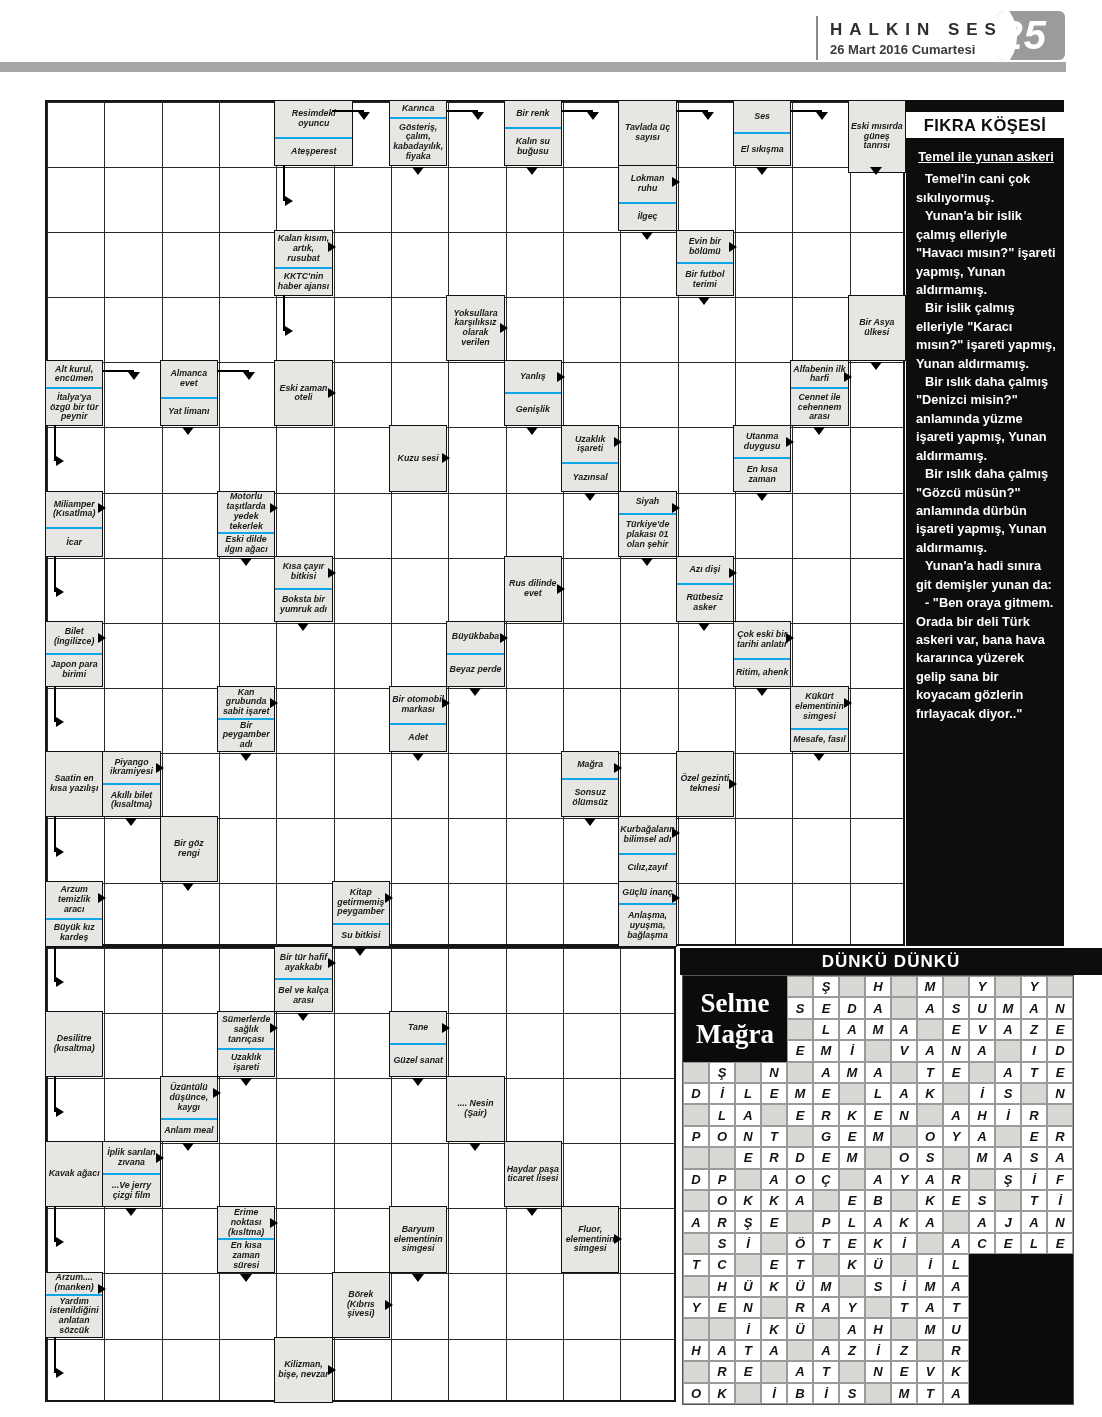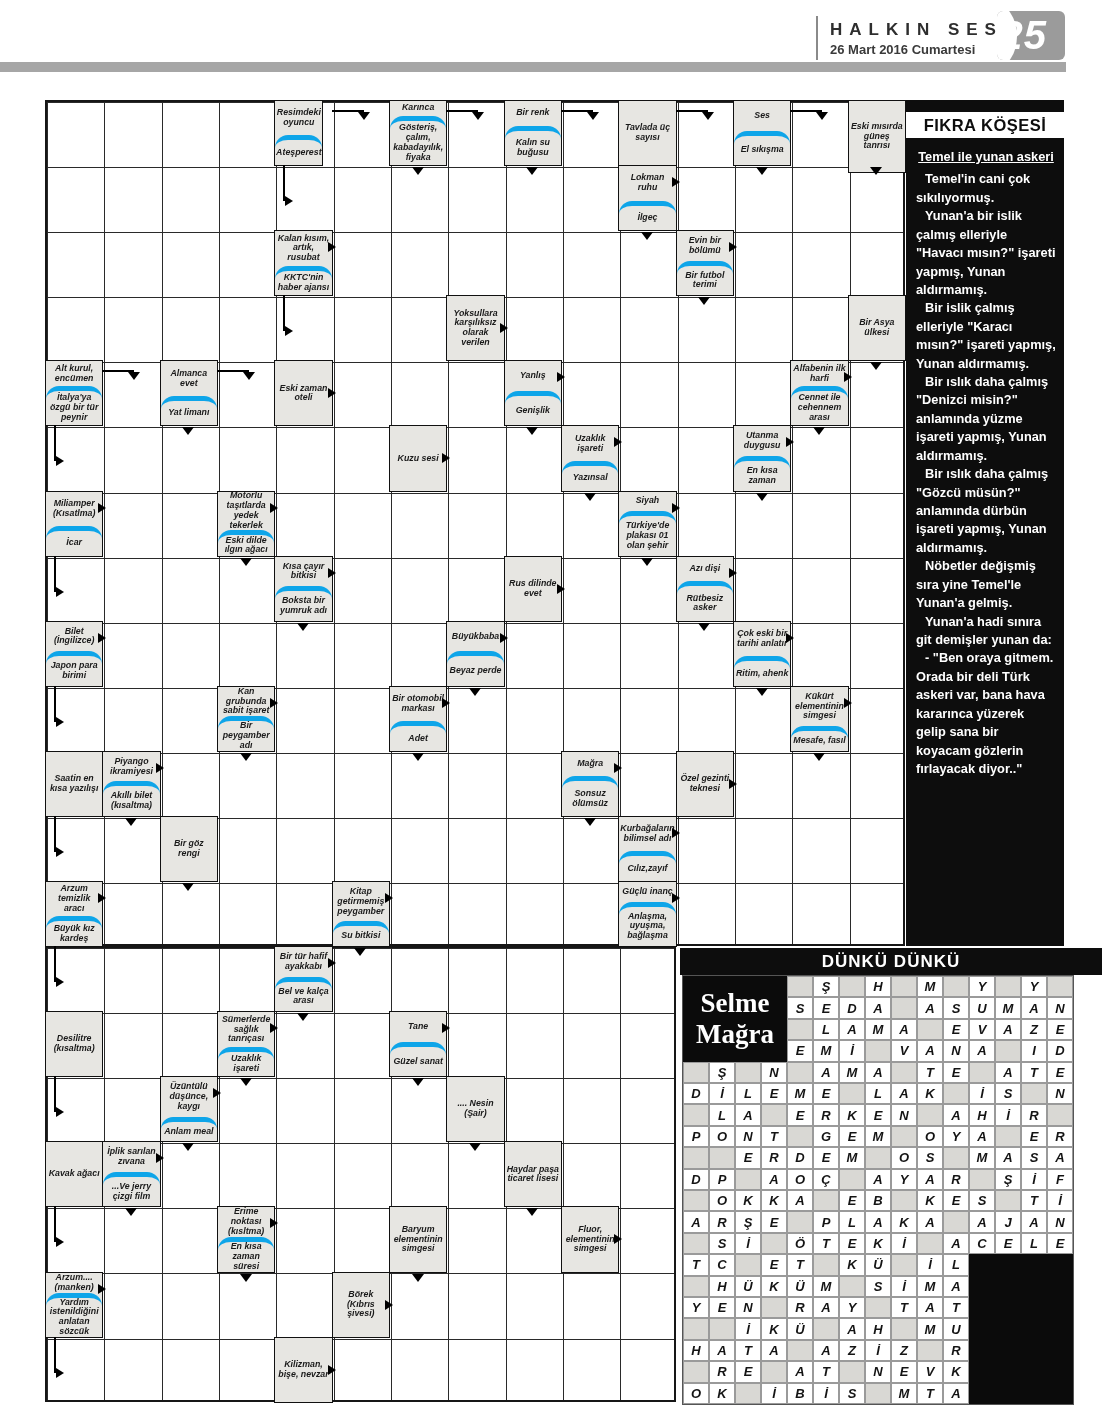--- a/index.html
+++ b/index.html
@@ -28,21 +28,21 @@
         repeating-linear-gradient(to right,#2a2a2a 0 1px,transparent 1px 57.333px),
         repeating-linear-gradient(to bottom,#2a2a2a 0 1px,transparent 1px 65.085px);}
   #gridA{left:45px;top:100px;width:860px;height:846px;}
   #gridB{left:45px;top:946px;width:631px;height:456px;}
   
   .clue{position:absolute;box-sizing:border-box;background:#e7e6e2;border:1px solid #111;
         display:flex;flex-direction:column;z-index:3;}
   .clue-text{flex:1 1 auto;display:flex;align-items:center;justify-content:center;text-align:center;
         font-size:8.8px;font-weight:bold;font-style:italic;line-height:1.12;color:#1a1a1a;
         padding:1px 2px;overflow:hidden;}
-  .clue-text.second{border-top:5px solid #0ea5e9;border-radius:13px;}
+  .clue-text.second{border-top:2px solid #0ea5e9;}
   .tri-right{position:absolute;right:-4px;width:0;height:0;border:5px solid transparent;
         border-left:8px solid #000;border-right:0;transform:translateY(-50%);z-index:4;}
   .tri-down{position:absolute;width:0;height:0;border:6px solid transparent;border-bottom:0;
         border-top:8px solid #000;z-index:4;}
   .elb{position:absolute;z-index:4;}
   .elb .h{position:absolute;border-top:2px solid #000;}
   .elb .v{position:absolute;border-left:2px solid #000;}
   
   .fikra{position:absolute;left:906px;top:100px;width:158px;height:846px;background:#0d0d0d;}
   .fikra-title{position:absolute;left:0;top:12px;width:100%;height:26px;background:#fff;color:#0d0d0d;
@@ -99,21 +99,21 @@
       <path d="M82,102 q10,-6 20,-2" stroke="#2b2527" stroke-width="2.5" fill="none"></path>
       <path d="M118,100 q10,-4 20,2" stroke="#2b2527" stroke-width="2.5" fill="none"></path>
       <path d="M104,142 q6,4 12,0" stroke="#8d8076" stroke-width="3" fill="none"></path>
       <path d="M98,156 q12,8 24,0" stroke="#8a6f6d" stroke-width="5" fill="none"></path>
     </svg>
   </div>
 
   <div id="gridA" class="gridlines"></div>
   <div id="gridB" class="gridlines"></div>
   <div id="clue-layer">
-      <div class="clue" style="left: 274.332px; top: 100px; width: 49px; height: 66.085px;">
+      <div class="clue" style="left: 274.332px; top: 100px; width: 79px; height: 66.085px;">
         <div class="clue-text">Resimdeki oyuncu</div>
         <div class="clue-text second">Ateşperest</div>
       </div>
       <div class="clue" style="left: 388.998px; top: 100px; width: 58.333px; height: 66.085px;">
         <div class="clue-text">Karınca</div>
         <div class="clue-text second">Gösteriş, çalım, kabadayılık, fiyaka</div>
       </div>
       <div class="clue" style="left: 503.664px; top: 100px; width: 58.333px; height: 66.085px;">
         <div class="clue-text">Bir renk</div>
         <div class="clue-text second">Kalın su buğusu</div>
@@ -454,21 +454,20 @@
   <aside class="fikra">
     <div class="fikra-title">FIKRA KÖŞESİ</div>
     <div class="fikra-body">
       <div class="fikra-story-title">Temel ile yunan askeri</div>
       <div id="fikra-paragraphs">
           <div class="fikra-p">Temel'in cani çok sıkılıyormuş.</div>
           <div class="fikra-p">Yunan'a bir islik çalmış elleriyle "Havacı mısın?" işareti yapmış, Yunan aldırmamış.</div>
           <div class="fikra-p">Bir islik çalmış elleriyle "Karacı mısın?" işareti yapmış, Yunan aldırmamış.</div>
           <div class="fikra-p">Bir ıslık daha çalmış "Denizci misin?" anlamında yüzme işareti yapmış, Yunan aldırmamış.</div>
           <div class="fikra-p">Bir ıslık daha çalmış "Gözcü müsün?" anlamında dürbün işareti yapmış, Yunan aldırmamış.</div>
-          <div class="fikra-p">Nöbetler değişmiş sıra yine Temel'le Yunan'a gelmiş.</div>
           <div class="fikra-p">Yunan'a hadi sınıra git demişler yunan da:</div>
           <div class="fikra-p">- "Ben oraya gitmem. Orada bir deli Türk askeri var, bana hava kararınca yüzerek gelip sana bir koyacam gözlerin fırlayacak diyor.."</div>
         </div>
     </div>
   </aside>
 
   <div class="solution-bar">
     <span>DÜNKÜ DÜNKÜ</span>
   </div>
   <div id="solution-grid">

